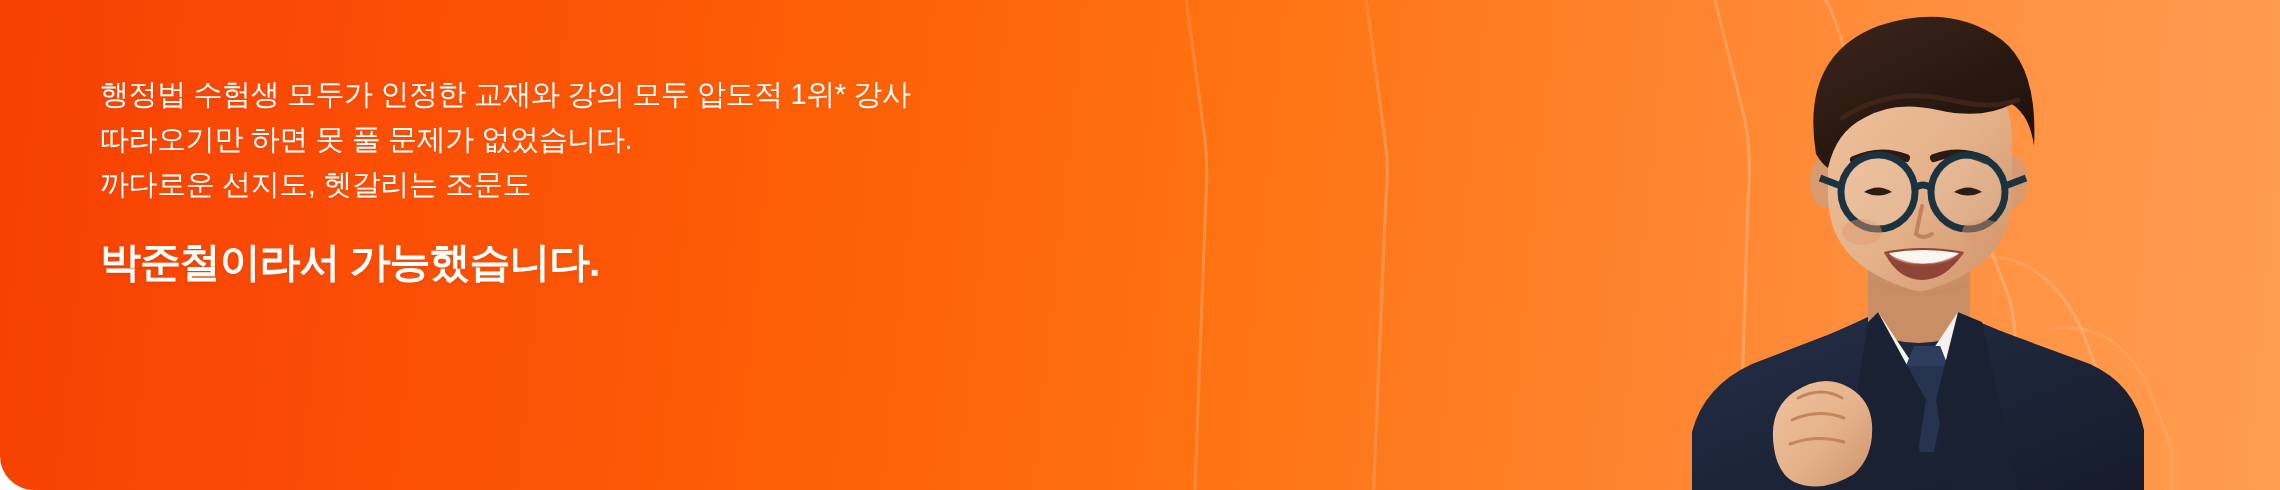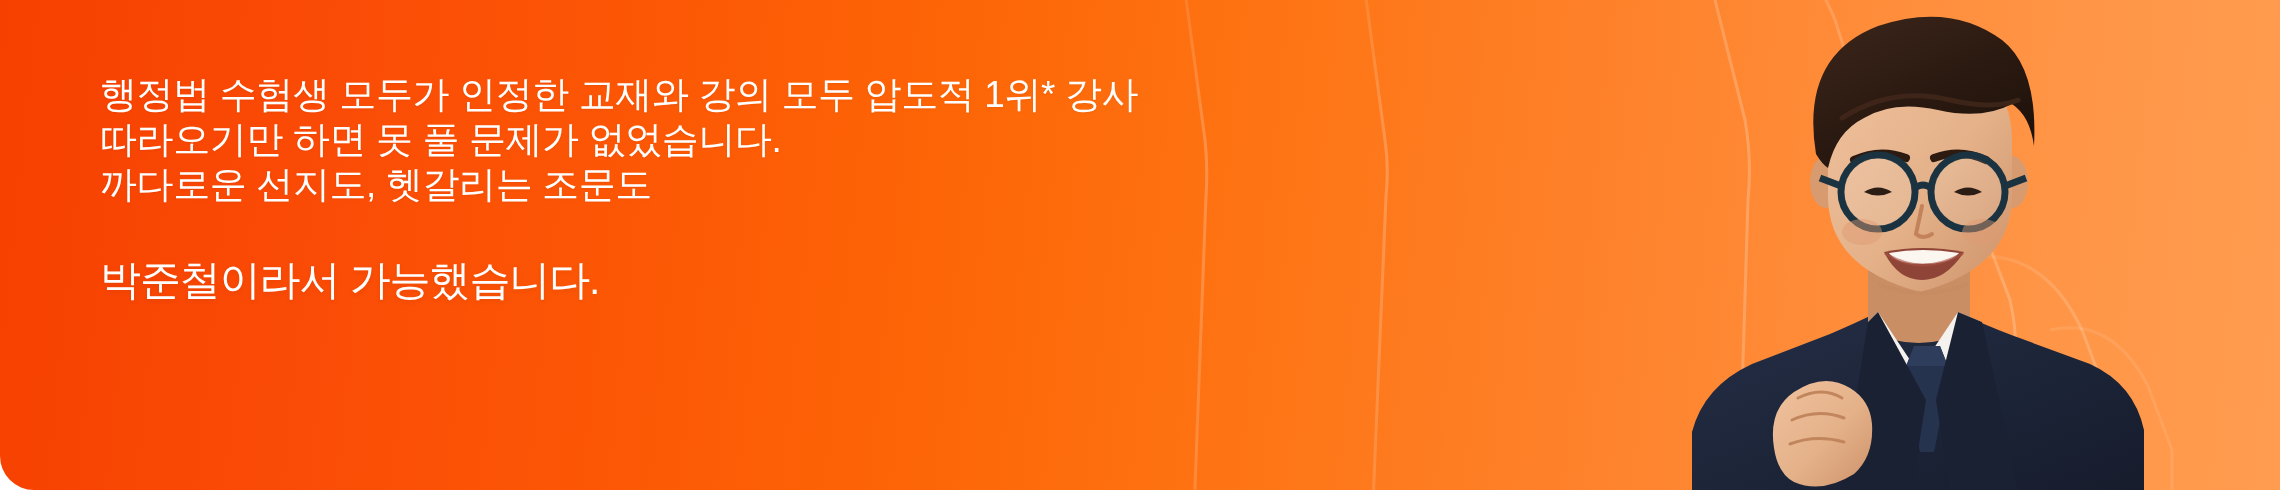--- a/index.html
+++ b/index.html
@@ -34,34 +34,34 @@
 
   
   .copy {
     position:absolute;
     left:100px;
     top:72px;
     z-index:6;
   }
   .sub-line {
     color:#FFFFFF;
-    font-size:37px;
+    font-size:29px;
     line-height:45px;
     letter-spacing:-0.4px;
     font-weight:400;
     white-space:nowrap;
     text-shadow:0 1px 2px rgba(150,40,0,0.10);
   }
   .headline {
-    margin-top:47px;
+    margin-top:29px;
     color:#FFFFFF;
     font-size:41px;
     line-height:52px;
     letter-spacing:-1.1px;
-    font-weight:400;
+    font-weight:700;
     white-space:nowrap;
     text-shadow:0 2px 4px rgba(150,40,0,0.13);
   }
 
   
   .portrait {
     position:absolute;
     right:128px;
     bottom:0;
     width:470px;

